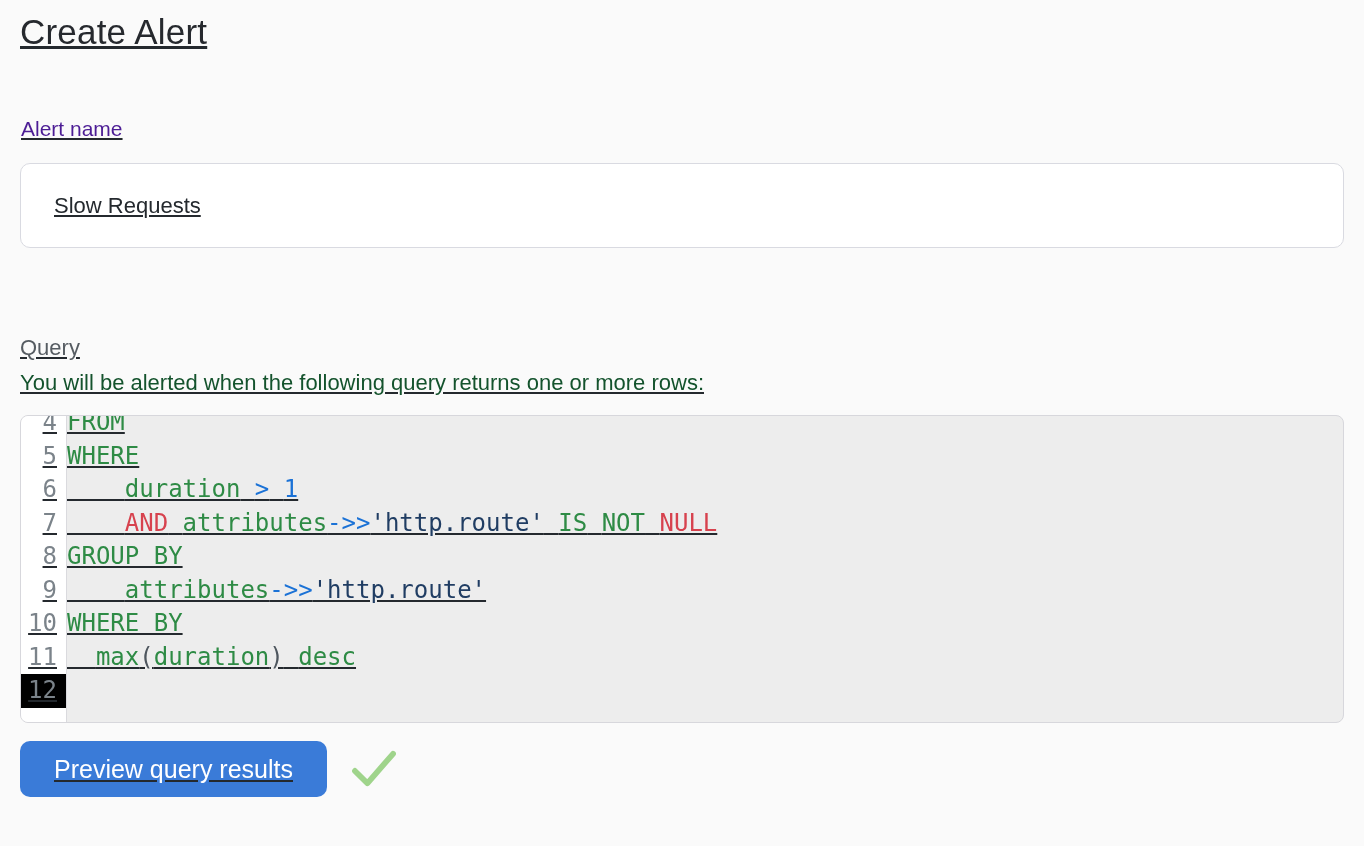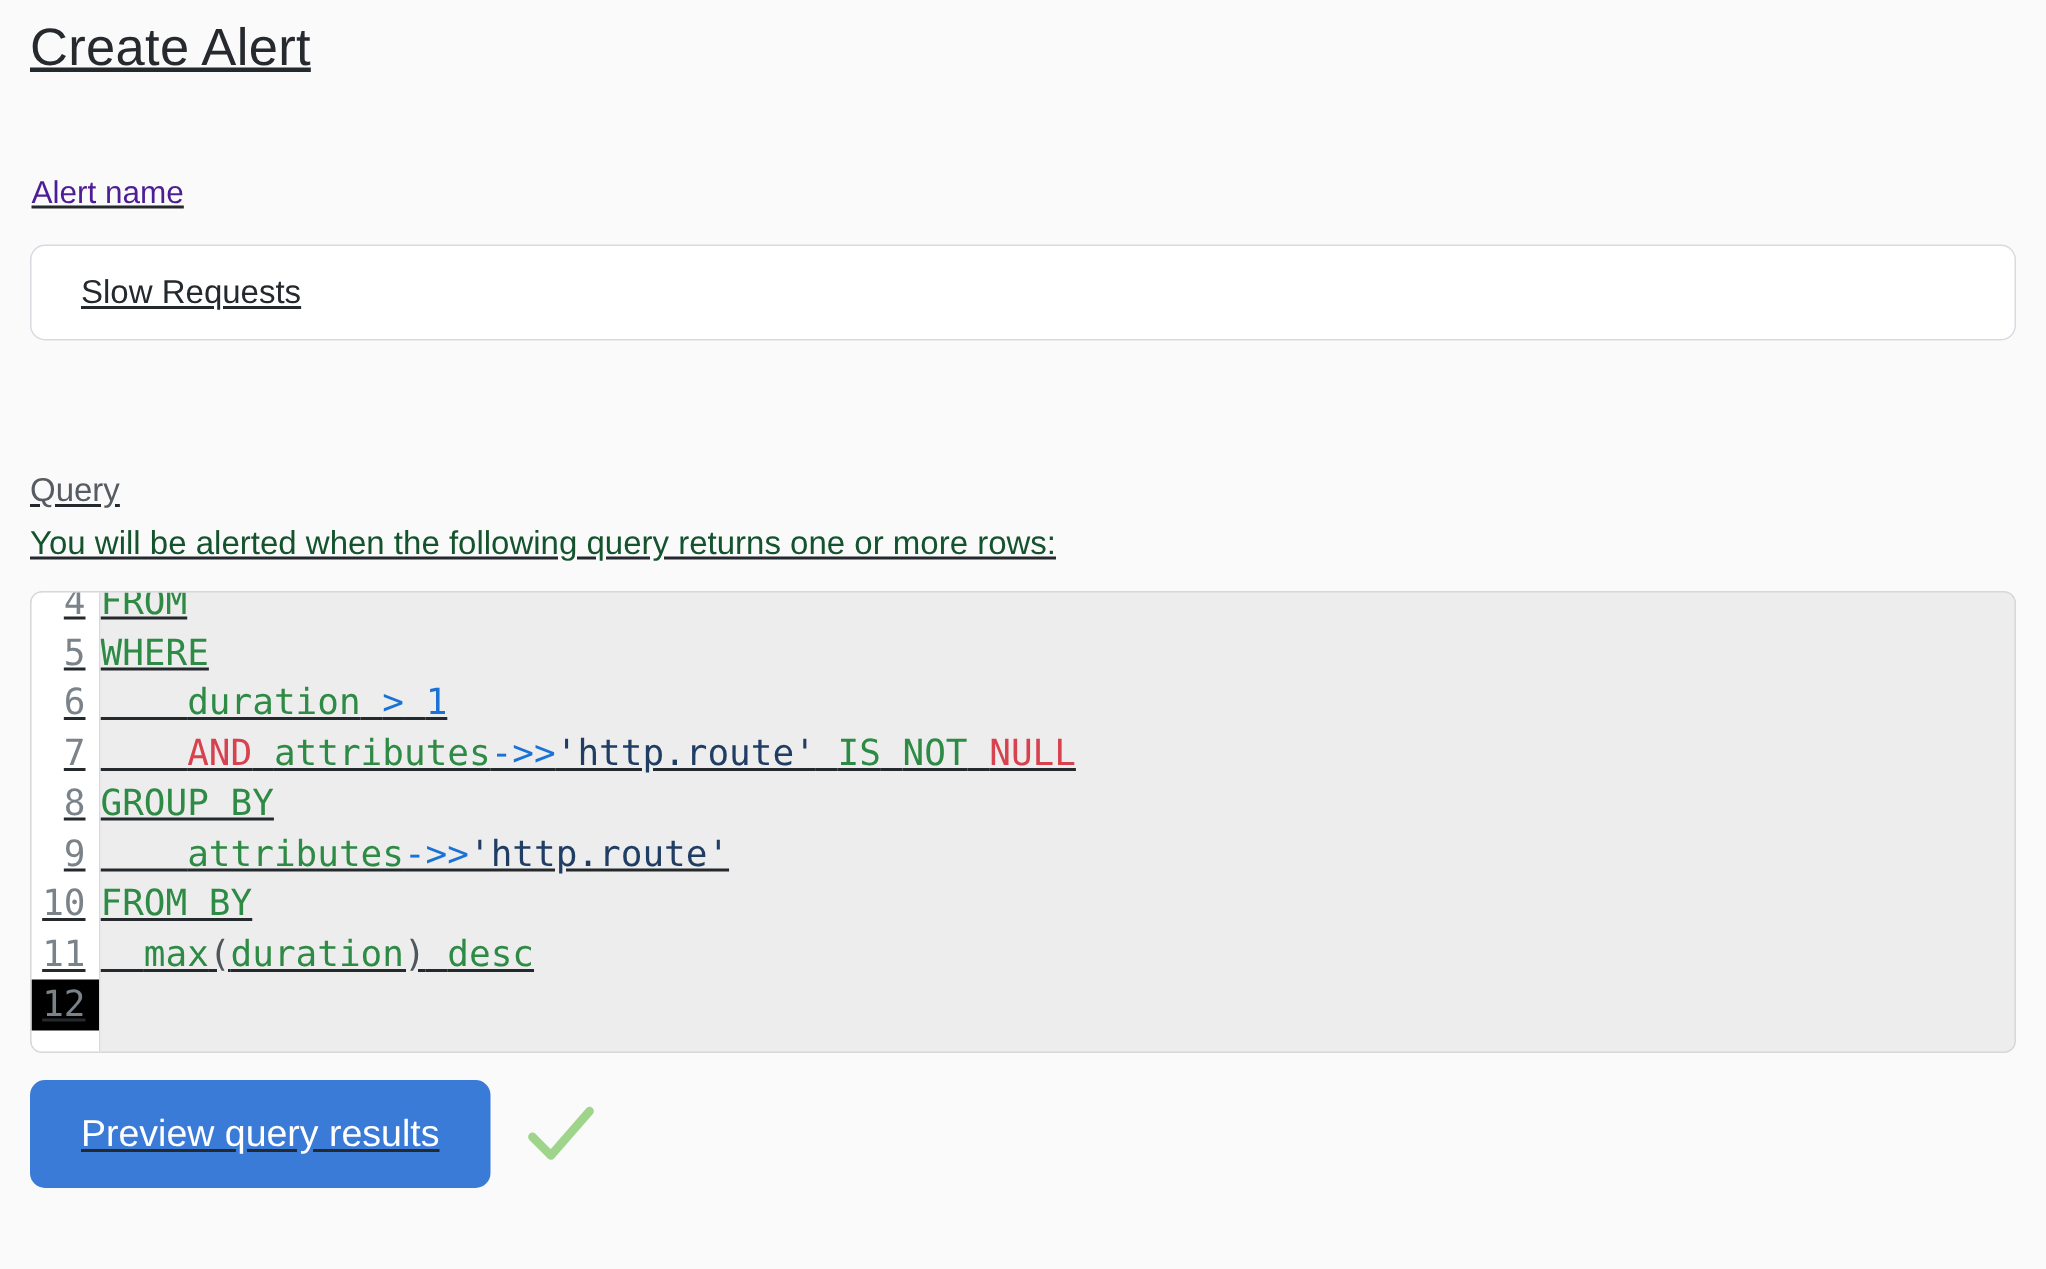--- a/index.html
+++ b/index.html
@@ -26,21 +26,21 @@
     font-size:35px;font-weight:300;line-height:48px;
     color:#26292e;letter-spacing:.2px;
   }
   .field-label{
     margin-top:60px;
     font-size:21px;line-height:26px;
     color:#4c1d95;
     padding-left:1px;
   }
   .text-input{
-    display:block;width:100%;height:64px;
+    display:block;width:100%;height:85px;
     margin-top:21px;
     background:#fff;
     border:1px solid #d9dae1;border-radius:10px;
     padding:0 0 0 33px;
     font-family:"Liberation Sans", sans-serif;
     font-size:22px;color:#24292e;
     outline:none;
   }
   .query-label{
     margin-top:87px;
@@ -85,21 +85,21 @@
   .tok-blue{color:var(--blue);}
   .tok-navy{color:var(--navy);}
   .tok-red{color:var(--red);}
   .tok-gray{color:var(--gray);}
   .tok-plain{color:#24292e;}
   .actions{
     margin-top:18px;
     display:flex;align-items:center;
   }
   .btn-primary{
-    height:72px;
+    height:56px;
     padding:0 34px;
     background:var(--accent);
     color:#fff;
     border:none;border-radius:10px;
     font-family:"Liberation Sans", sans-serif;
     font-size:25px;font-weight:400;
     cursor:pointer;
   }
   .check-icon{
     margin-left:24px;
@@ -135,21 +135,21 @@
         </div>
     </div>
     <div class="code">
       <div class="code-inner">
           <div class="cl"><span class="tok-green">FROM</span></div>
           <div class="cl"><span class="tok-green">WHERE</span></div>
           <div class="cl"><span class="tok-plain">    </span><span class="tok-green">duration</span><span class="tok-plain"> </span><span class="tok-blue">&gt;</span><span class="tok-plain"> </span><span class="tok-blue">1</span></div>
           <div class="cl"><span class="tok-plain">    </span><span class="tok-red">AND</span><span class="tok-plain"> </span><span class="tok-green">attributes</span><span class="tok-blue">-&gt;&gt;</span><span class="tok-navy">'http.route'</span><span class="tok-plain"> </span><span class="tok-green">IS</span><span class="tok-plain"> </span><span class="tok-green">NOT</span><span class="tok-plain"> </span><span class="tok-red">NULL</span></div>
           <div class="cl"><span class="tok-green">GROUP BY</span></div>
           <div class="cl"><span class="tok-plain">    </span><span class="tok-green">attributes</span><span class="tok-blue">-&gt;&gt;</span><span class="tok-navy">'http.route'</span></div>
-          <div class="cl"><span class="tok-green">FROM BY</span></div>
+          <div class="cl"><span class="tok-green">WHERE BY</span></div>
           <div class="cl"><span class="tok-plain">  </span><span class="tok-green">max</span><span class="tok-gray">(</span><span class="tok-green">duration</span><span class="tok-gray">)</span><span class="tok-plain"> </span><span class="tok-green">desc</span></div>
         </div>
     </div>
   </div>
 
   <div class="actions">
     <button class="btn-primary">Preview query results</button>
     <span class="check-icon">
       <svg width="46" height="40" viewBox="0 0 48 42" aria-hidden="true">
         <path d="M4 23 L17 36 L44 5" fill="none" stroke="#9fd48b" stroke-width="6" stroke-linecap="round" stroke-linejoin="round"></path>

